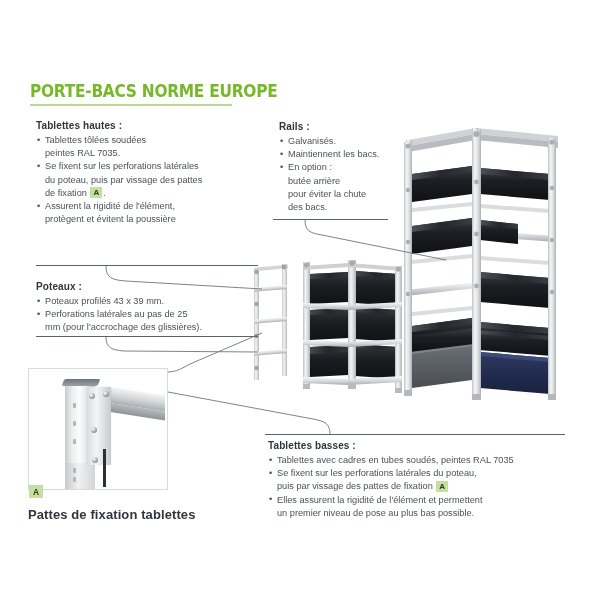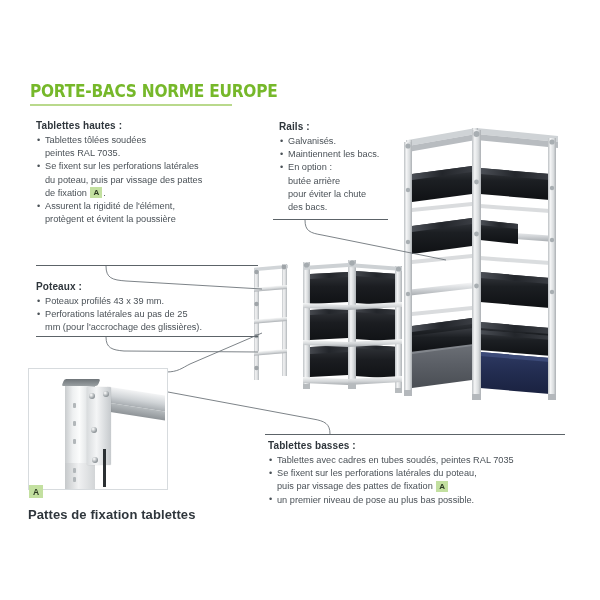--- a/index.html
+++ b/index.html
@@ -479,20 +479,21 @@
     <h3>Tablettes basses :</h3>
     <ul>
       <li>
         <span>Tablettes avec cadres en tubes soudés, peintes RAL 7035</span>
       </li>
       <li>
         <span>Se fixent sur les perforations latérales du poteau,</span>
         <span class="cont nowrap"><span>puis par vissage des pattes de fixation</span> <span class="badge-a">A</span></span>
       </li>
       <li>
+        <span>Elles assurent la rigidité de l'élément et permettent</span>
         <span class="cont">un premier niveau de pose au plus bas possible.</span>
       </li>
     </ul>
   </div>
 
   <div class="leader" style="left:0; top:0; width:600px; height:600px;">
     <svg width="600" height="600" viewBox="0 0 600 600">
 
       <path d="M106,266 C106,278 112,280 126,281 L262,289" fill="none" stroke="#6e757a" stroke-width="0.9"></path>
 

